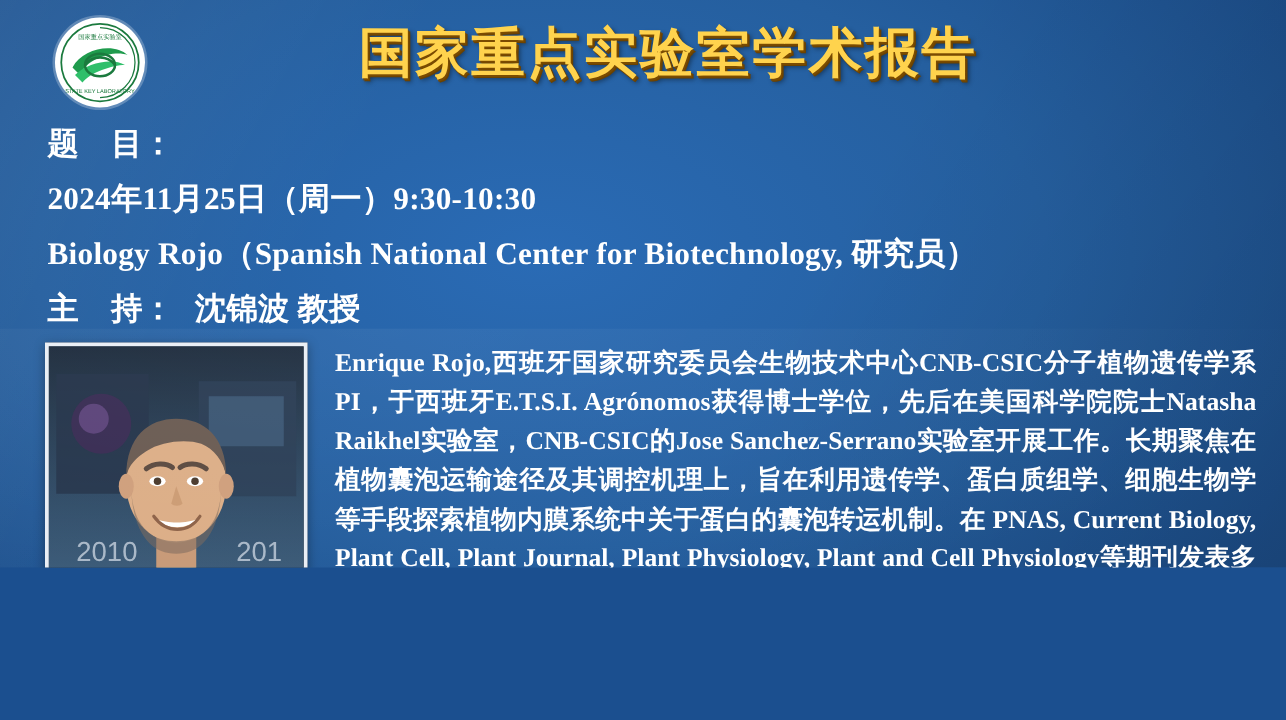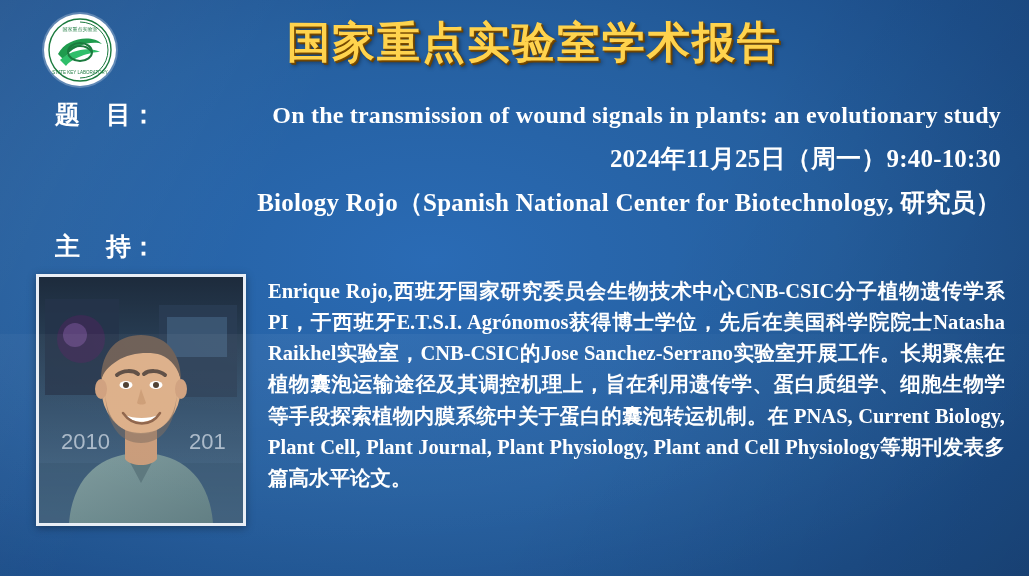--- a/index.html
+++ b/index.html
@@ -9,21 +9,21 @@
   body {
     width: 1029px;
     height: 576px;
     overflow: hidden;
     font-family: "Liberation Serif", serif;
     background: #1b4f8f;
   }
   .poster {
     position: relative;
     width: 1029px;
-    height: 576px;
+    height: 454px;
     background:
       radial-gradient(ellipse 900px 520px at 42% 45%, #2a6bb5 0%, #255f9f 45%, #1d4f8b 75%, #1a467d 100%);
     overflow: hidden;
   }
   
   .poster:before {
     content: "";
     position: absolute;
     inset: 0;
     background:
@@ -85,21 +85,20 @@
     position: relative;
     margin: 6px 0 0 0;
     padding: 0 28px 0 38px;
     color: #ffffff;
   }
   .info-row {
     display: flex;
     align-items: baseline;
     margin-bottom: 11px;
     white-space: nowrap;
-    text-align: right;
   }
   .info-label {
     flex: 0 0 auto;
     width: 118px;
     font-family: "Liberation Sans", sans-serif;
     font-weight: bold;
     font-size: 25px;
     color: #ffffff;
     letter-spacing: 0px;
   }
@@ -170,36 +169,36 @@
 
     <div class="title">国家重点实验室学术报告</div>
   </div>
 
   <div class="info">
 
     <div class="info-row row-title">
       <div class="info-label">
         <span>题</span><span class="sp"></span><span>目：</span>
       </div>
-      <div class="info-value">On the transmission of wound signals in plants: an evolutionary study</div>
     </div>
 
     <div class="info-row">
-      <div class="info-value">2024年11月25日（周一）9:40-10:30</div>
+      <div class="info-value">2024年11月25日（周一）9:30-10:30</div>
     </div>
 
 
     <div class="info-row">
       <div class="info-value">Biology Rojo（Spanish National Center for Biotechnology, 研究员）</div>
     </div>
 
     <div class="info-row">
       <div class="info-label">
         <span>主</span><span class="sp"></span><span>持：</span>
       </div>
+      <div class="info-value">沈锦波  教授</div>
     </div>
   </div>
 
   <div class="bottom">
 
     <div class="photo">
       <svg viewBox="0 0 204 246" preserveAspectRatio="xMidYMid slice" aria-hidden="true">
         <defs>
           <linearGradient id="bgwall" x1="0" y1="0" x2="0" y2="1">
             <stop offset="0%" stop-color="#1d2b3c"></stop>

